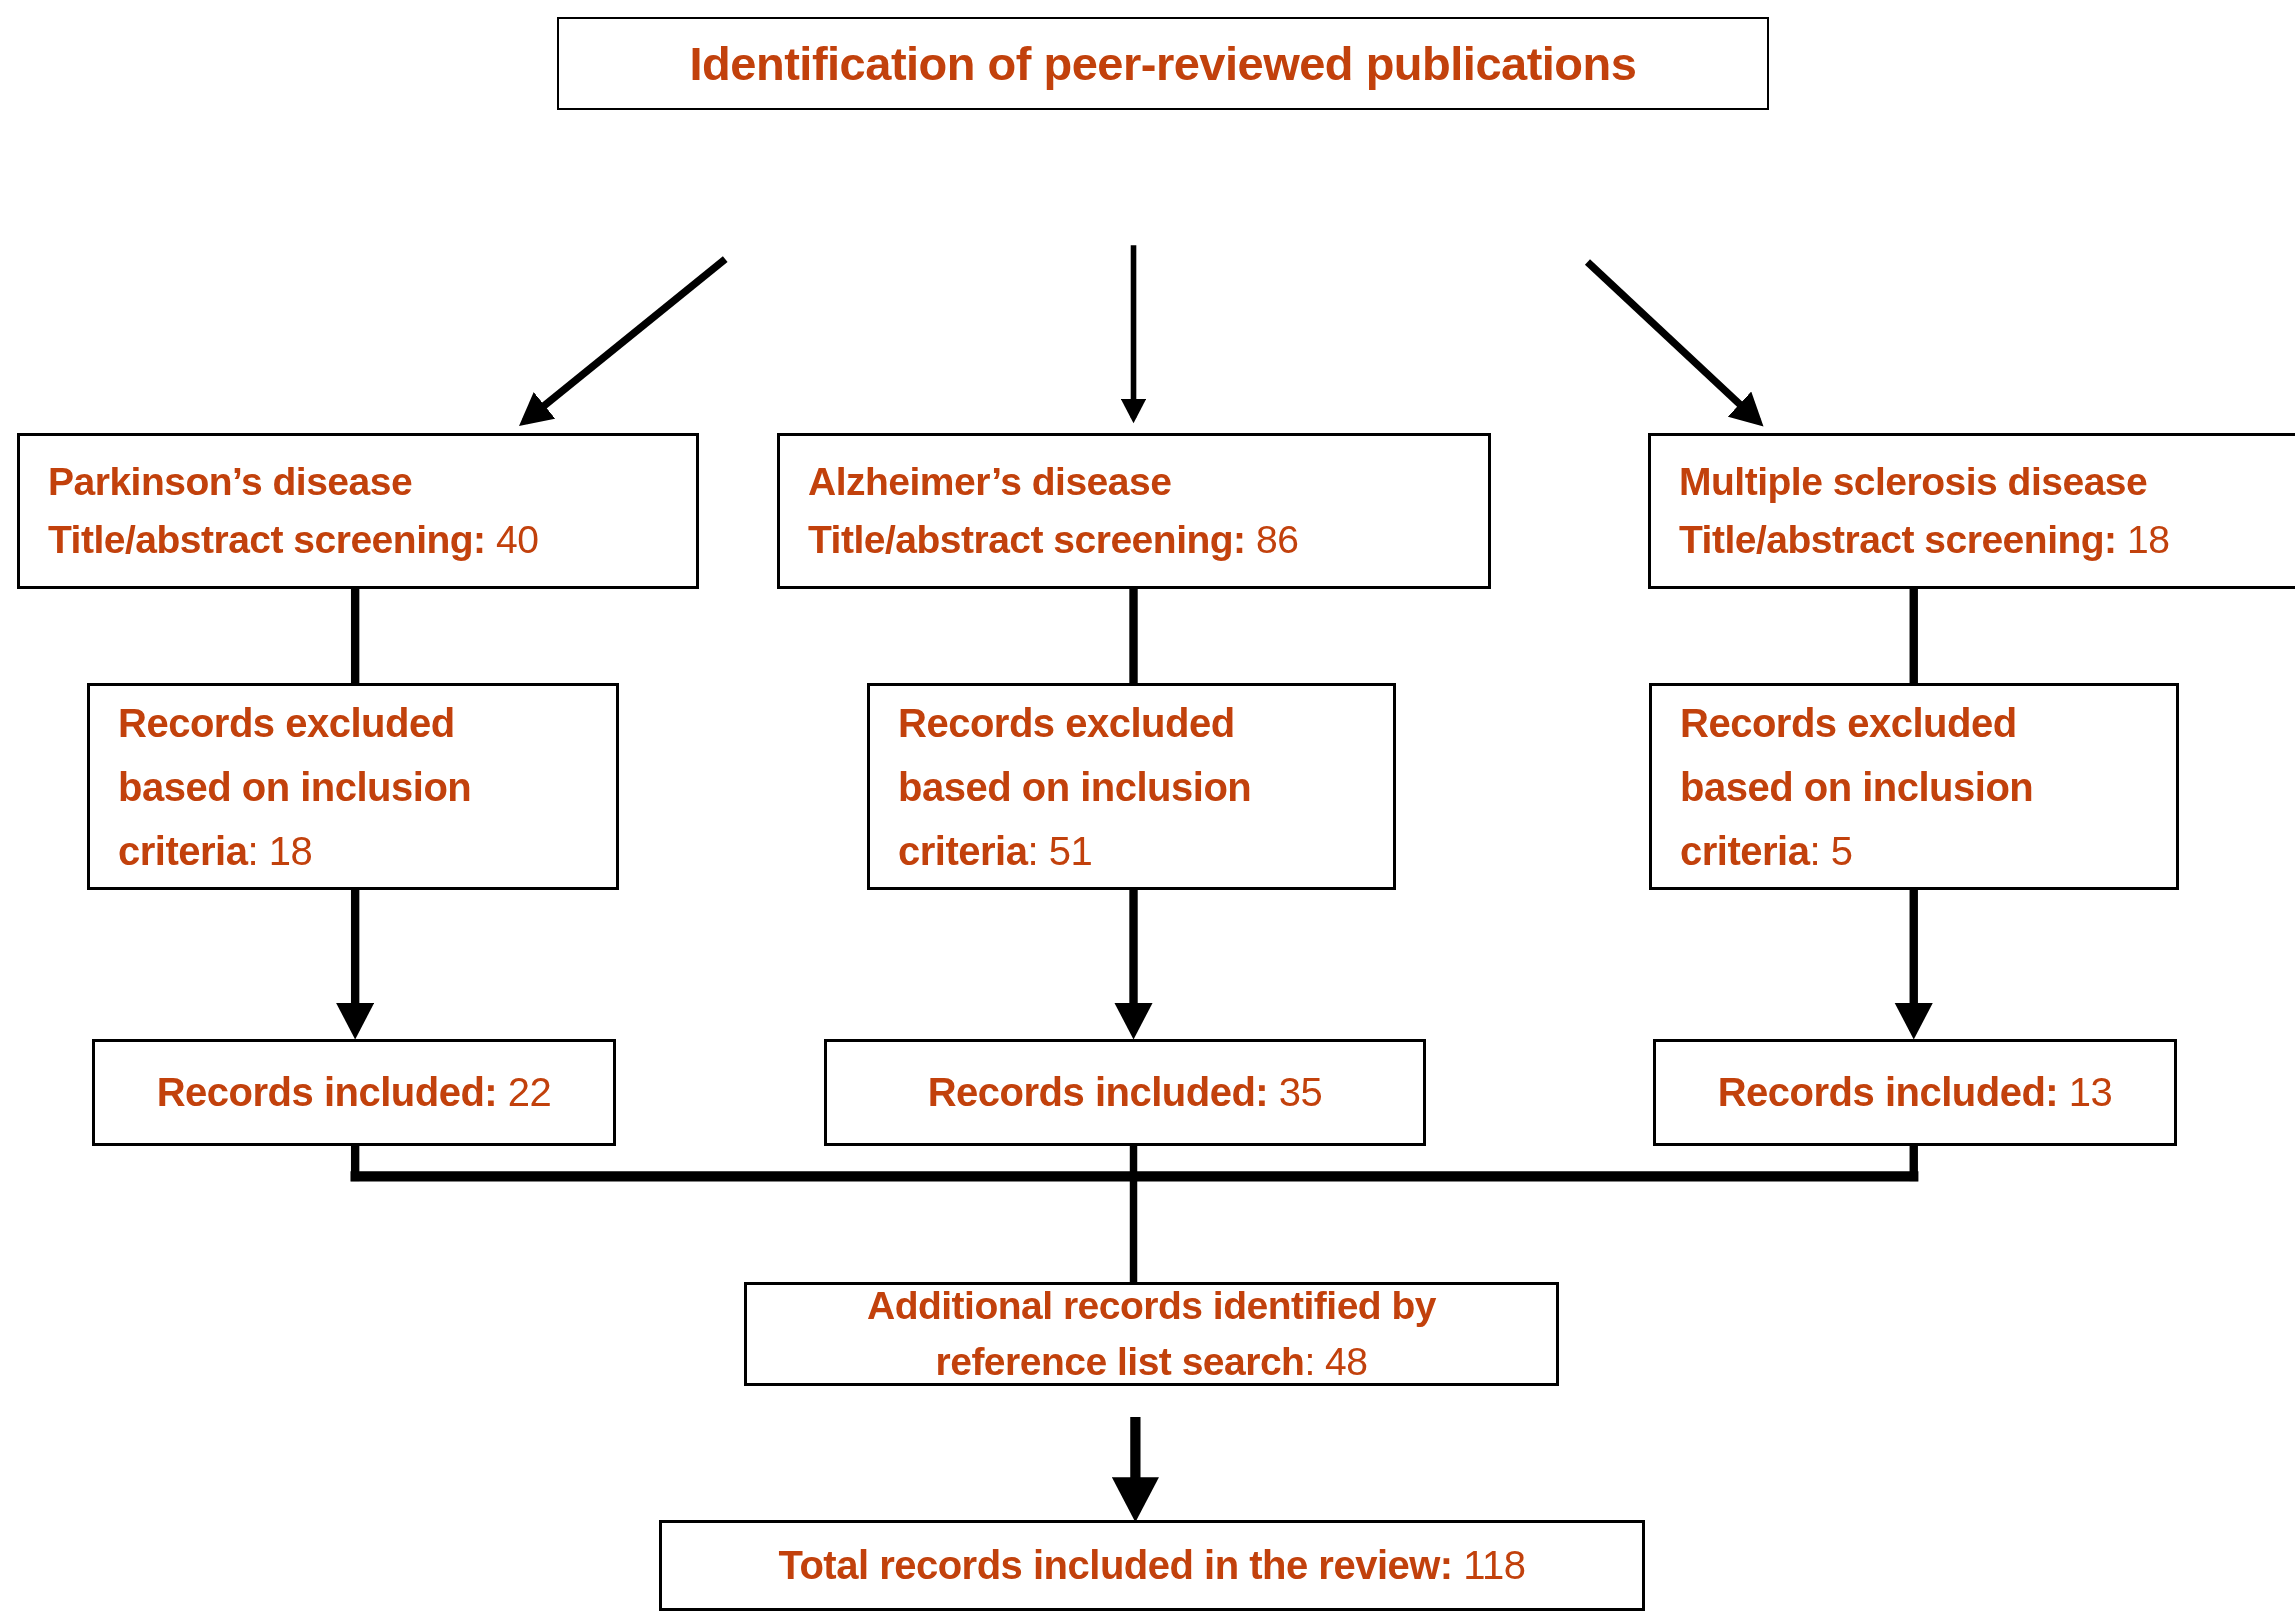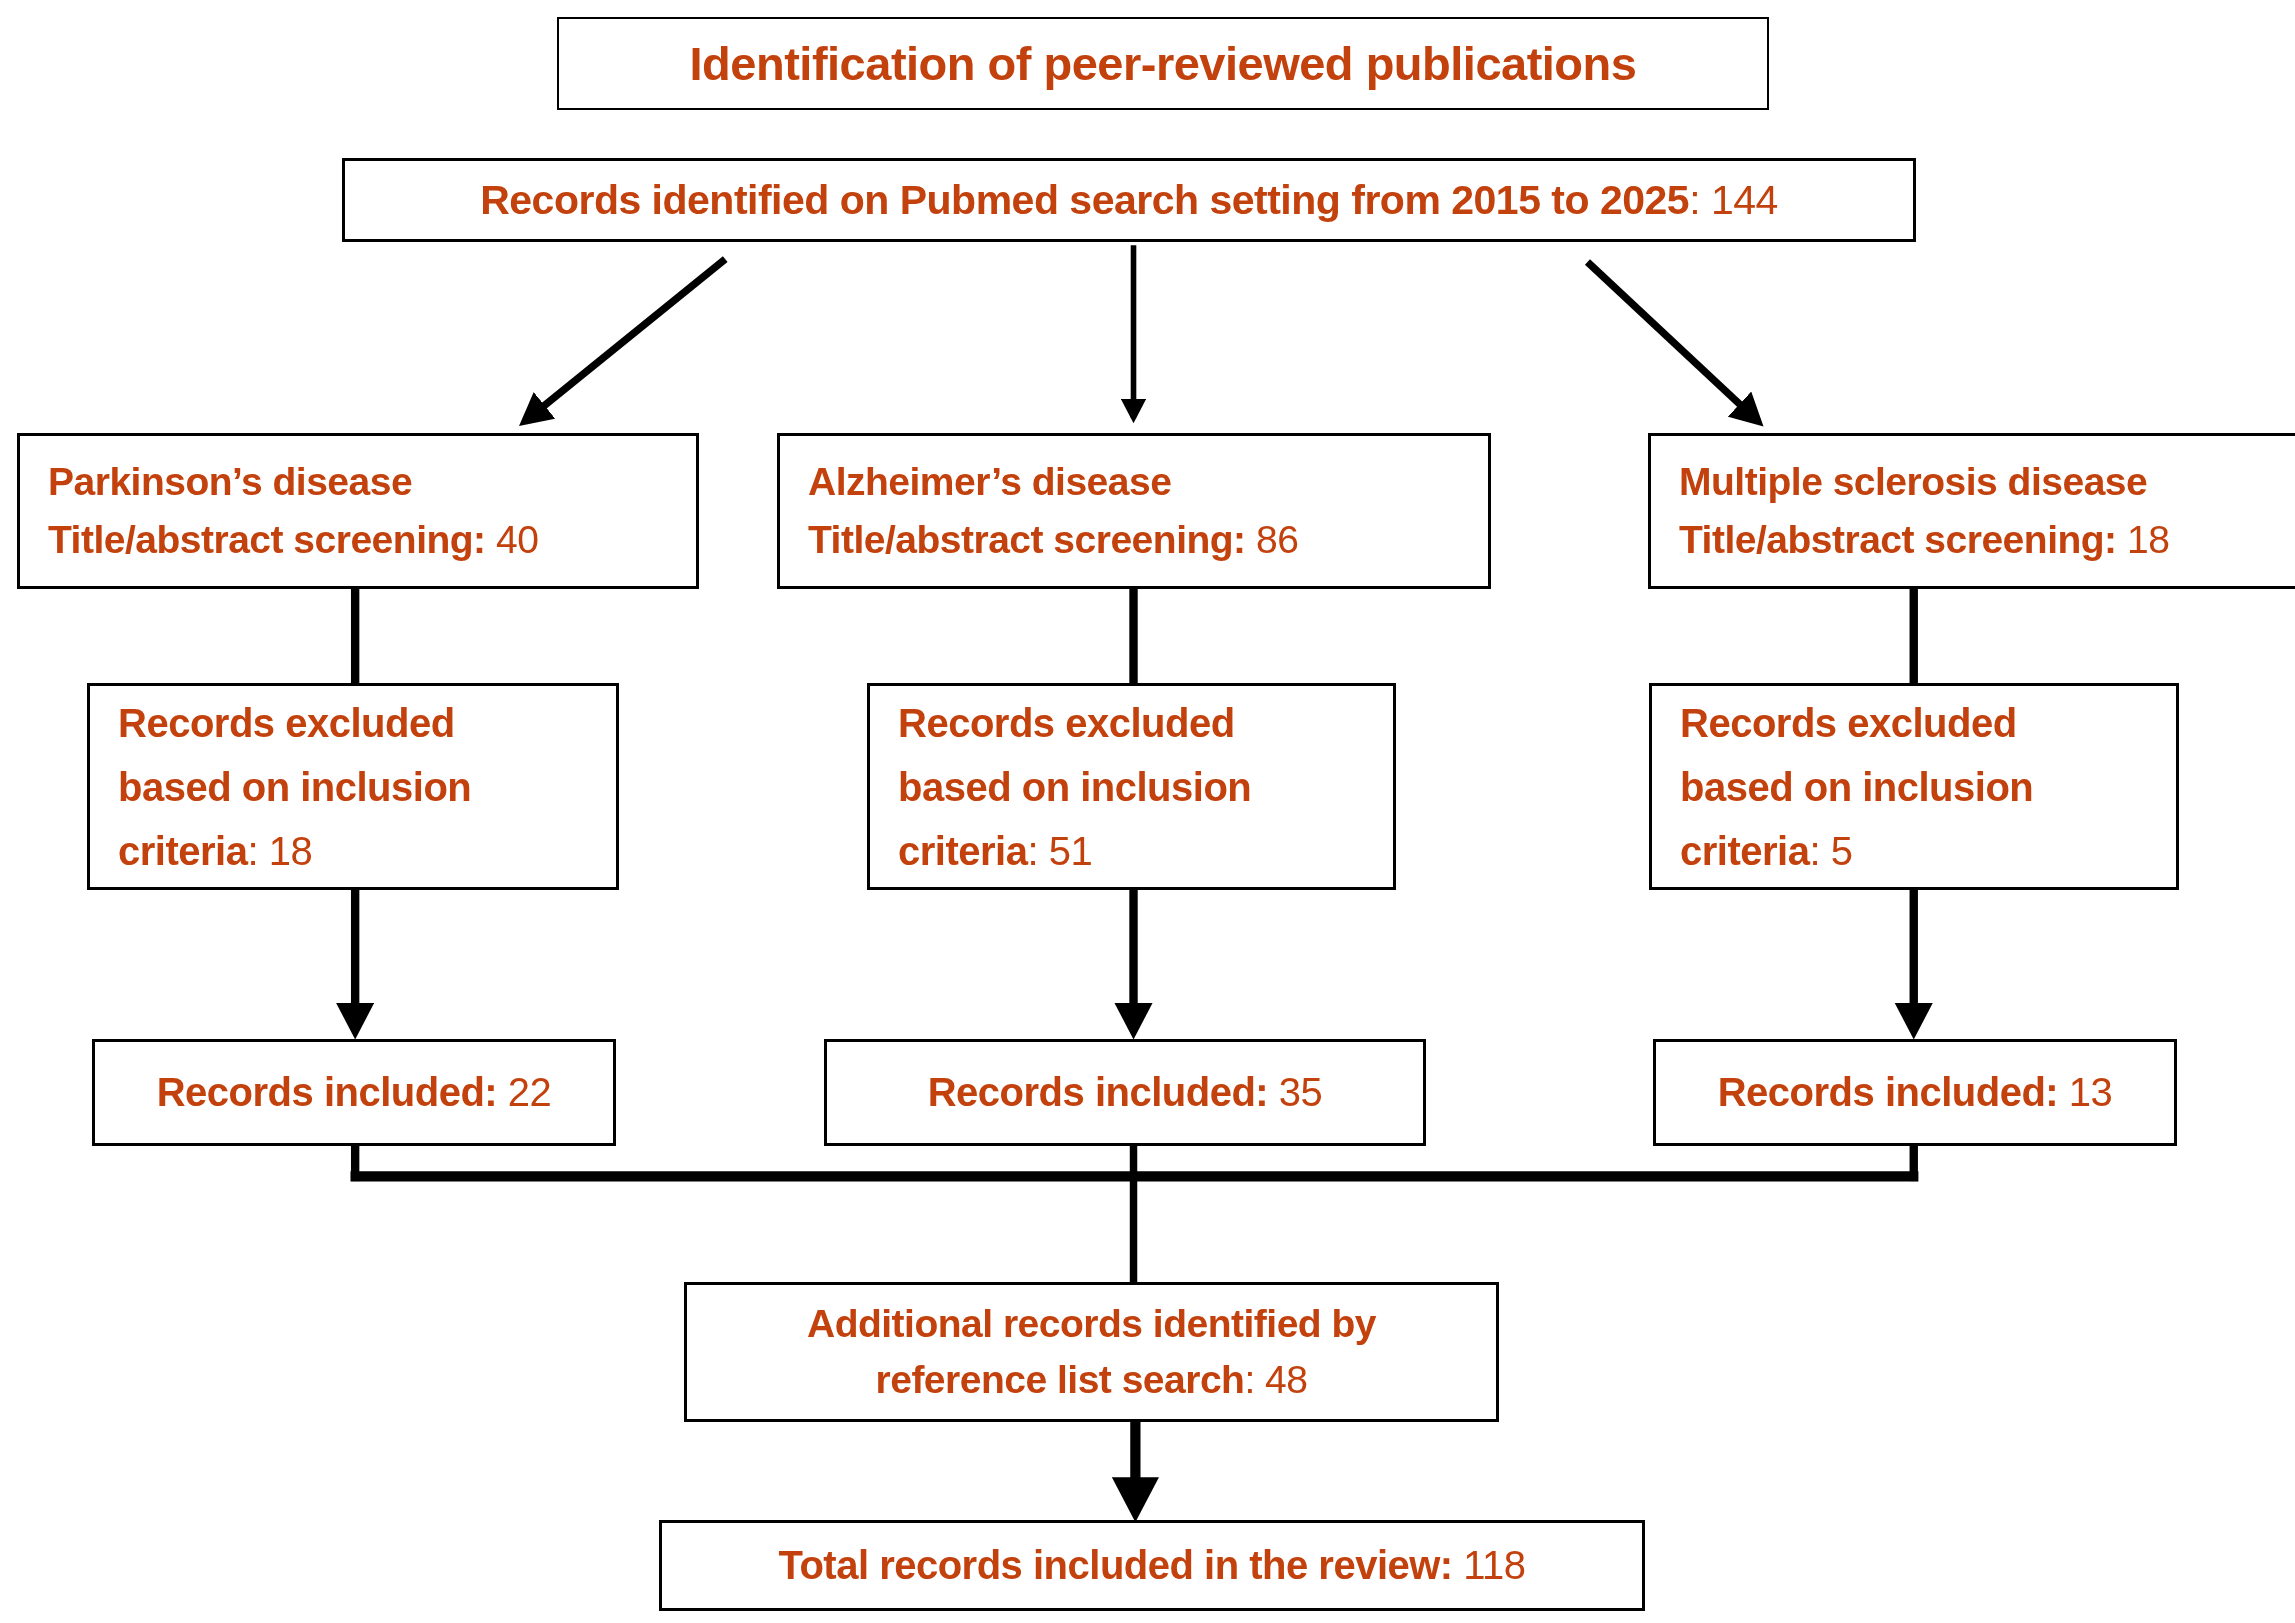--- a/index.html
+++ b/index.html
@@ -58,25 +58,20 @@
 
     <line x1="1218" y1="1520" x2="1218" y2="1622" stroke-width="11" marker-end="url(#ah)"></line>
   </svg>
 
   <div class="box thin center fs50" style="left:557px;top:17px;width:1212px;height:93px;">
     <div>
       <span class="b">Identification of peer-reviewed publications</span>
     </div>
   </div>
 
-  <div class="box center fs44" style="left:342px;top:158px;width:1574px;height:84px;">
-    <div>
-      <span class="b">Records identified on Pubmed search setting from 2015 to 2025</span><span class="r">: 144</span>
-    </div>
-  </div>
 
   <div class="box leftpad fs42 lh62" style="left:17px;top:433px;width:682px;height:156px;text-align:right;">
     <div>
       <span class="b">Parkinson’s disease</span>
     </div>
     <div>
       <span class="b">Title/abstract screening:</span><span class="r"> 40</span>
     </div>
   </div>
 
@@ -133,21 +128,21 @@
       <span class="b">Records included:</span><span class="r"> 35</span>
     </div>
   </div>
 
   <div class="box center fs43" style="left:1653px;top:1039px;width:524px;height:107px;">
     <div>
       <span class="b">Records included:</span><span class="r"> 13</span>
     </div>
   </div>
 
-  <div class="box center fs42 lh60" style="left:684px;top:1282px;width:815px;height:140px;">
+  <div class="box center fs42 lh60" style="left:744px;top:1282px;width:815px;height:104px;">
     <div>
       <span class="b">Additional records identified by</span>
     </div>
     <div>
       <span class="b">reference list search</span><span class="r">: 48</span>
     </div>
   </div>
 
   <div class="box center fs43" style="left:659px;top:1520px;width:986px;height:91px;align-items:center;">
     <div>

